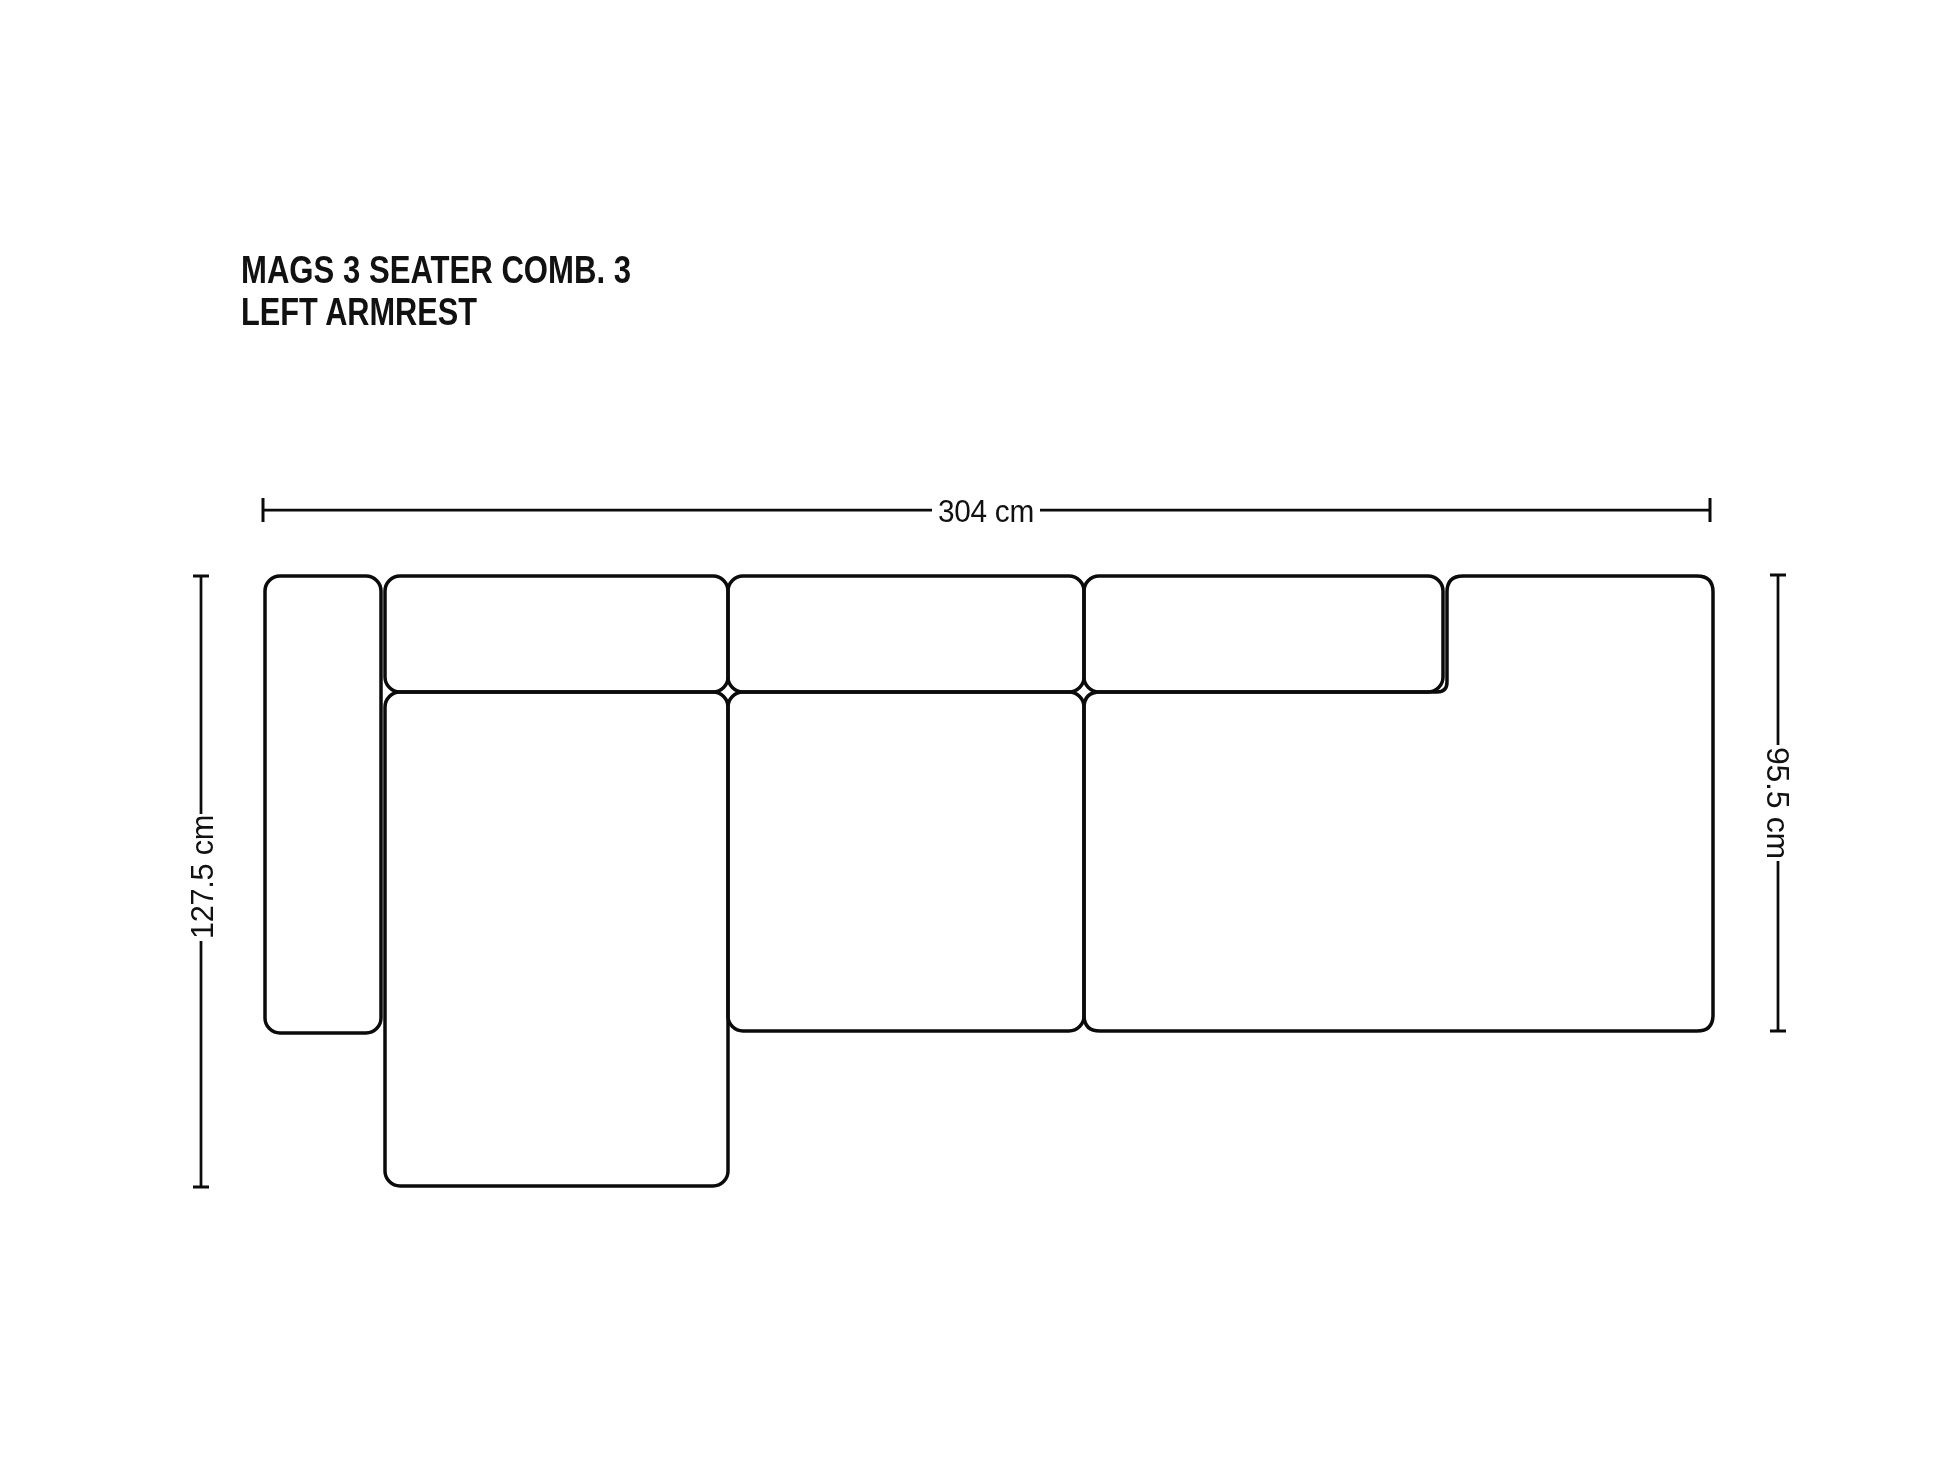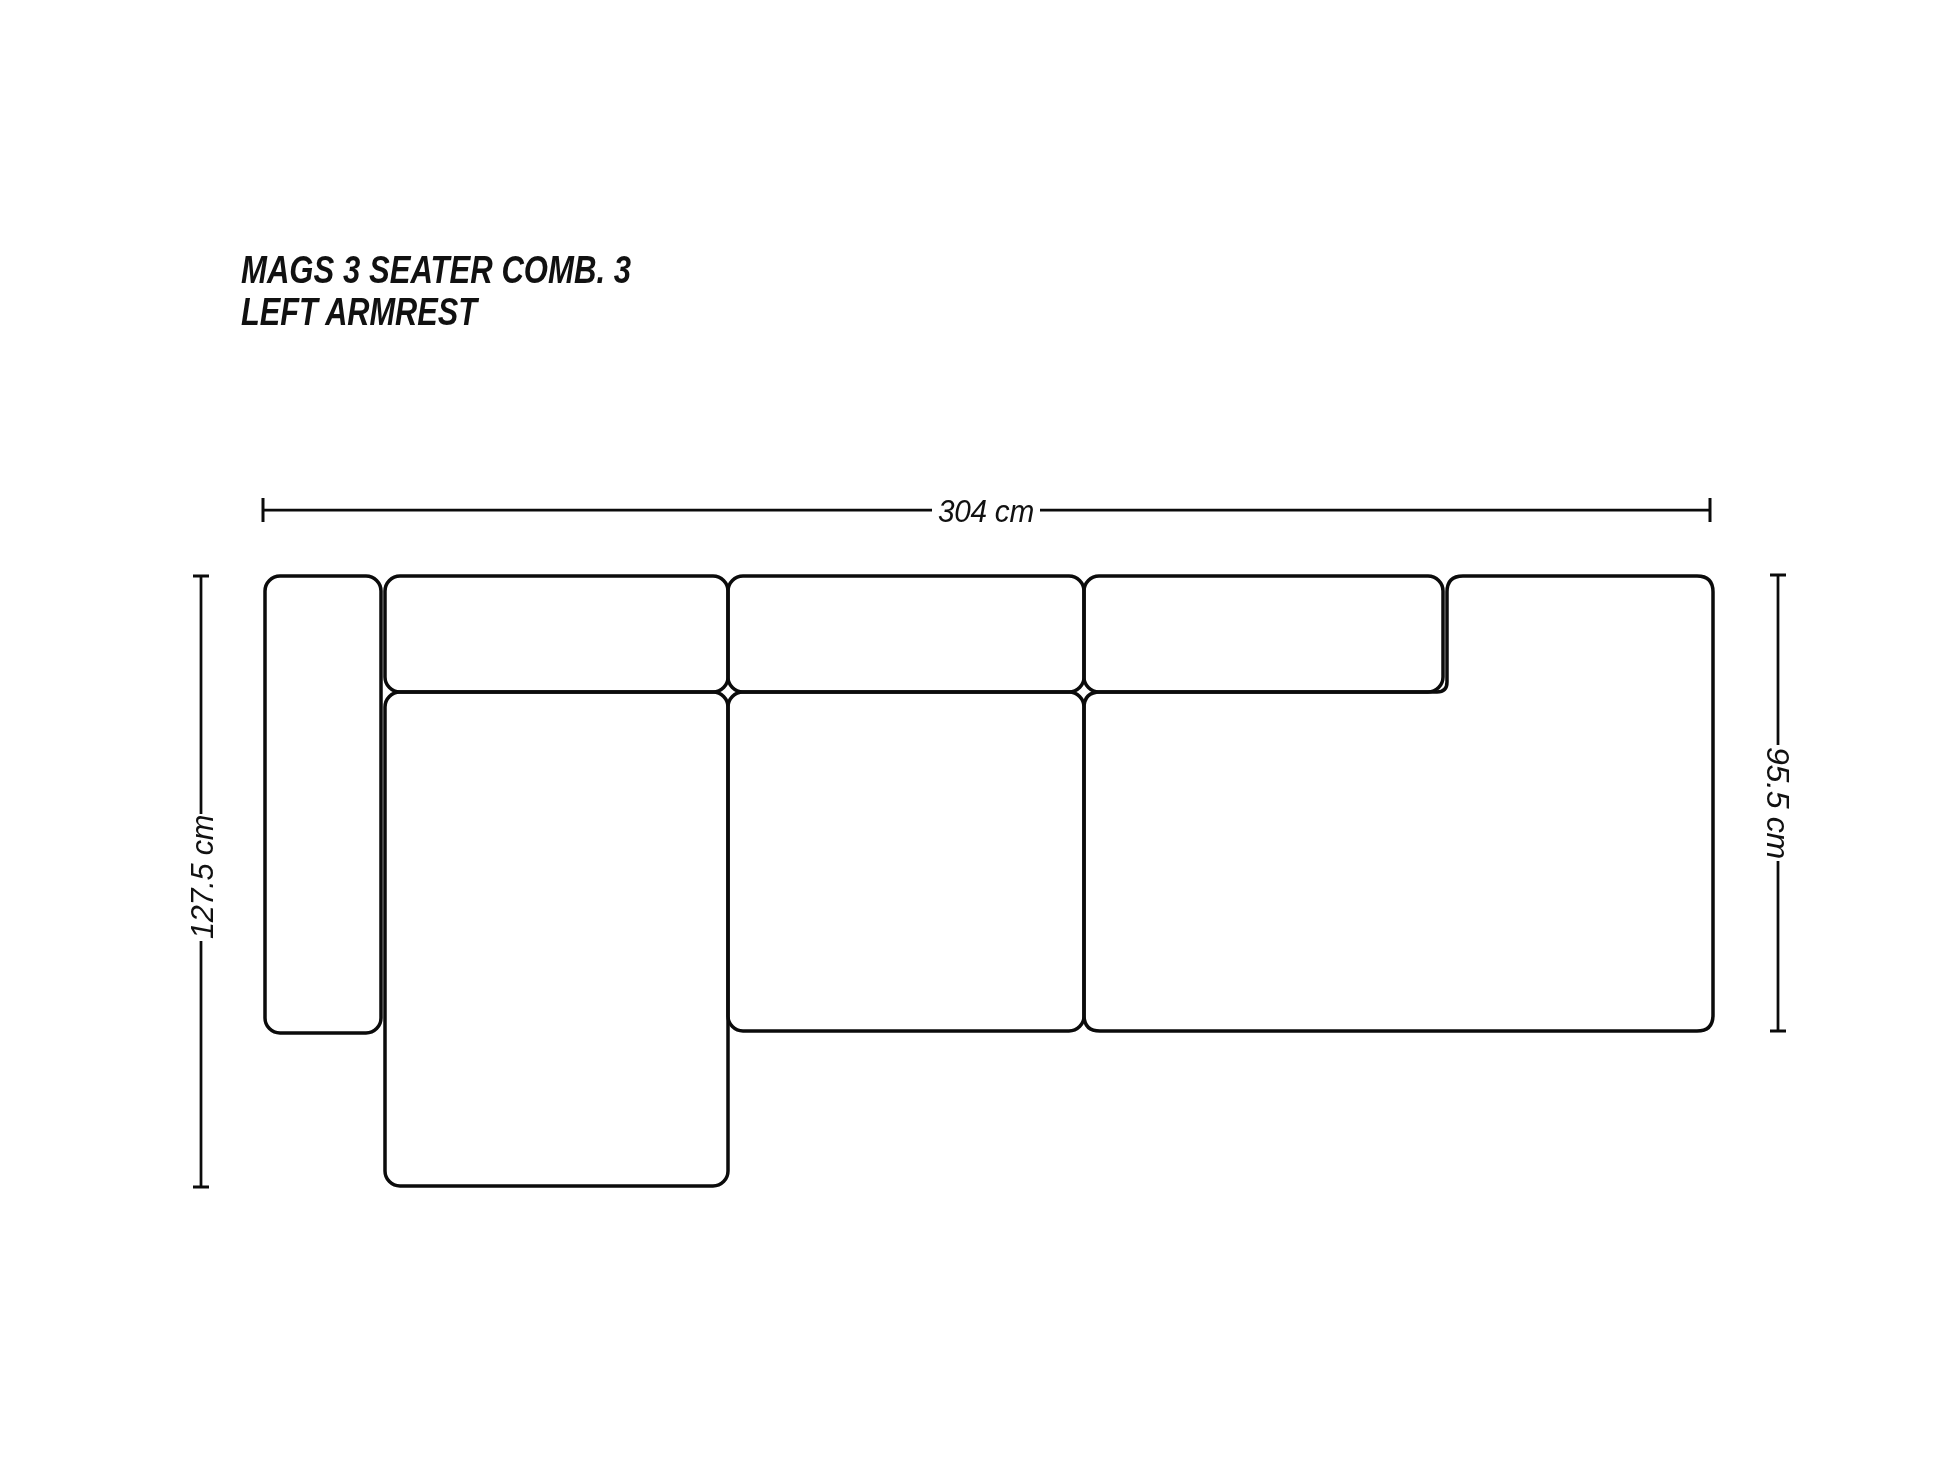--- a/index.html
+++ b/index.html
@@ -11,21 +11,20 @@
     margin: 0;
     padding: 0;
     background: var(--background);
   }
   .stage {
     position: relative;
     width: 1946px;
     height: 1464px;
     background: var(--background);
     overflow: hidden;
-    font-style: italic;
   }
   svg { display: block; }
 
   .module {
     fill: none;
     stroke: var(--outline);
     stroke-width: 3.5;
     stroke-linejoin: round;
   }
   .dim-line {

